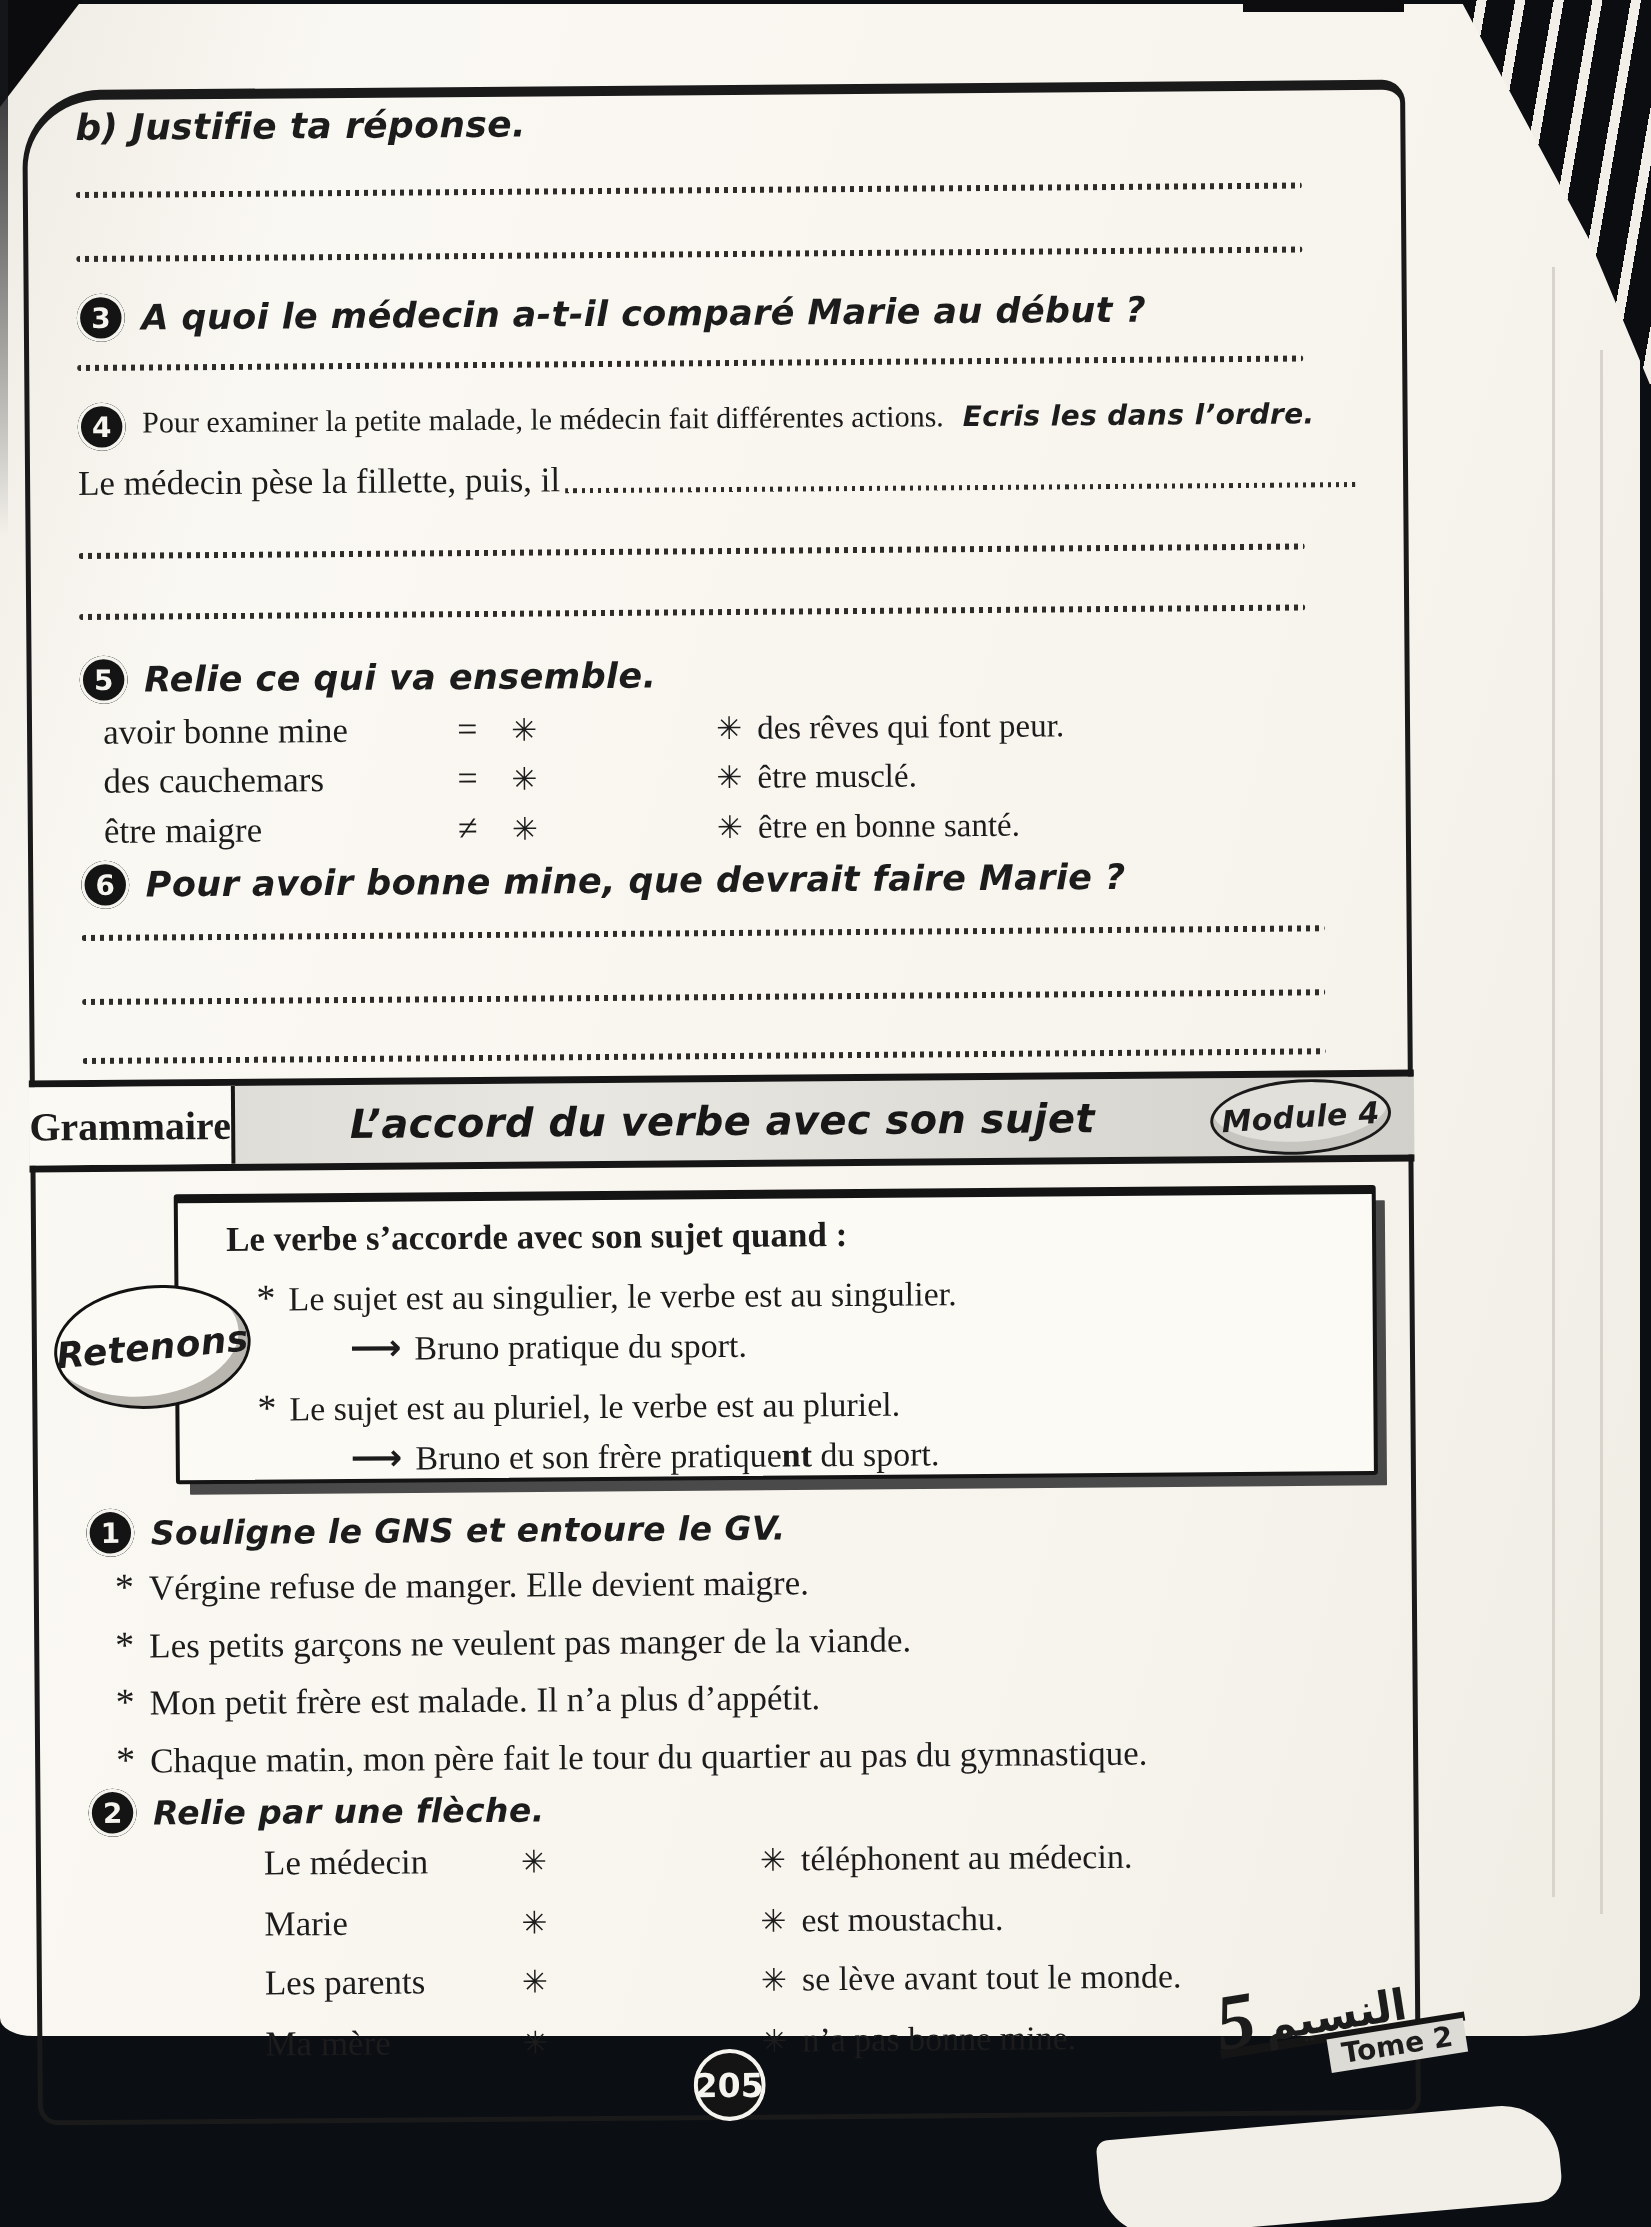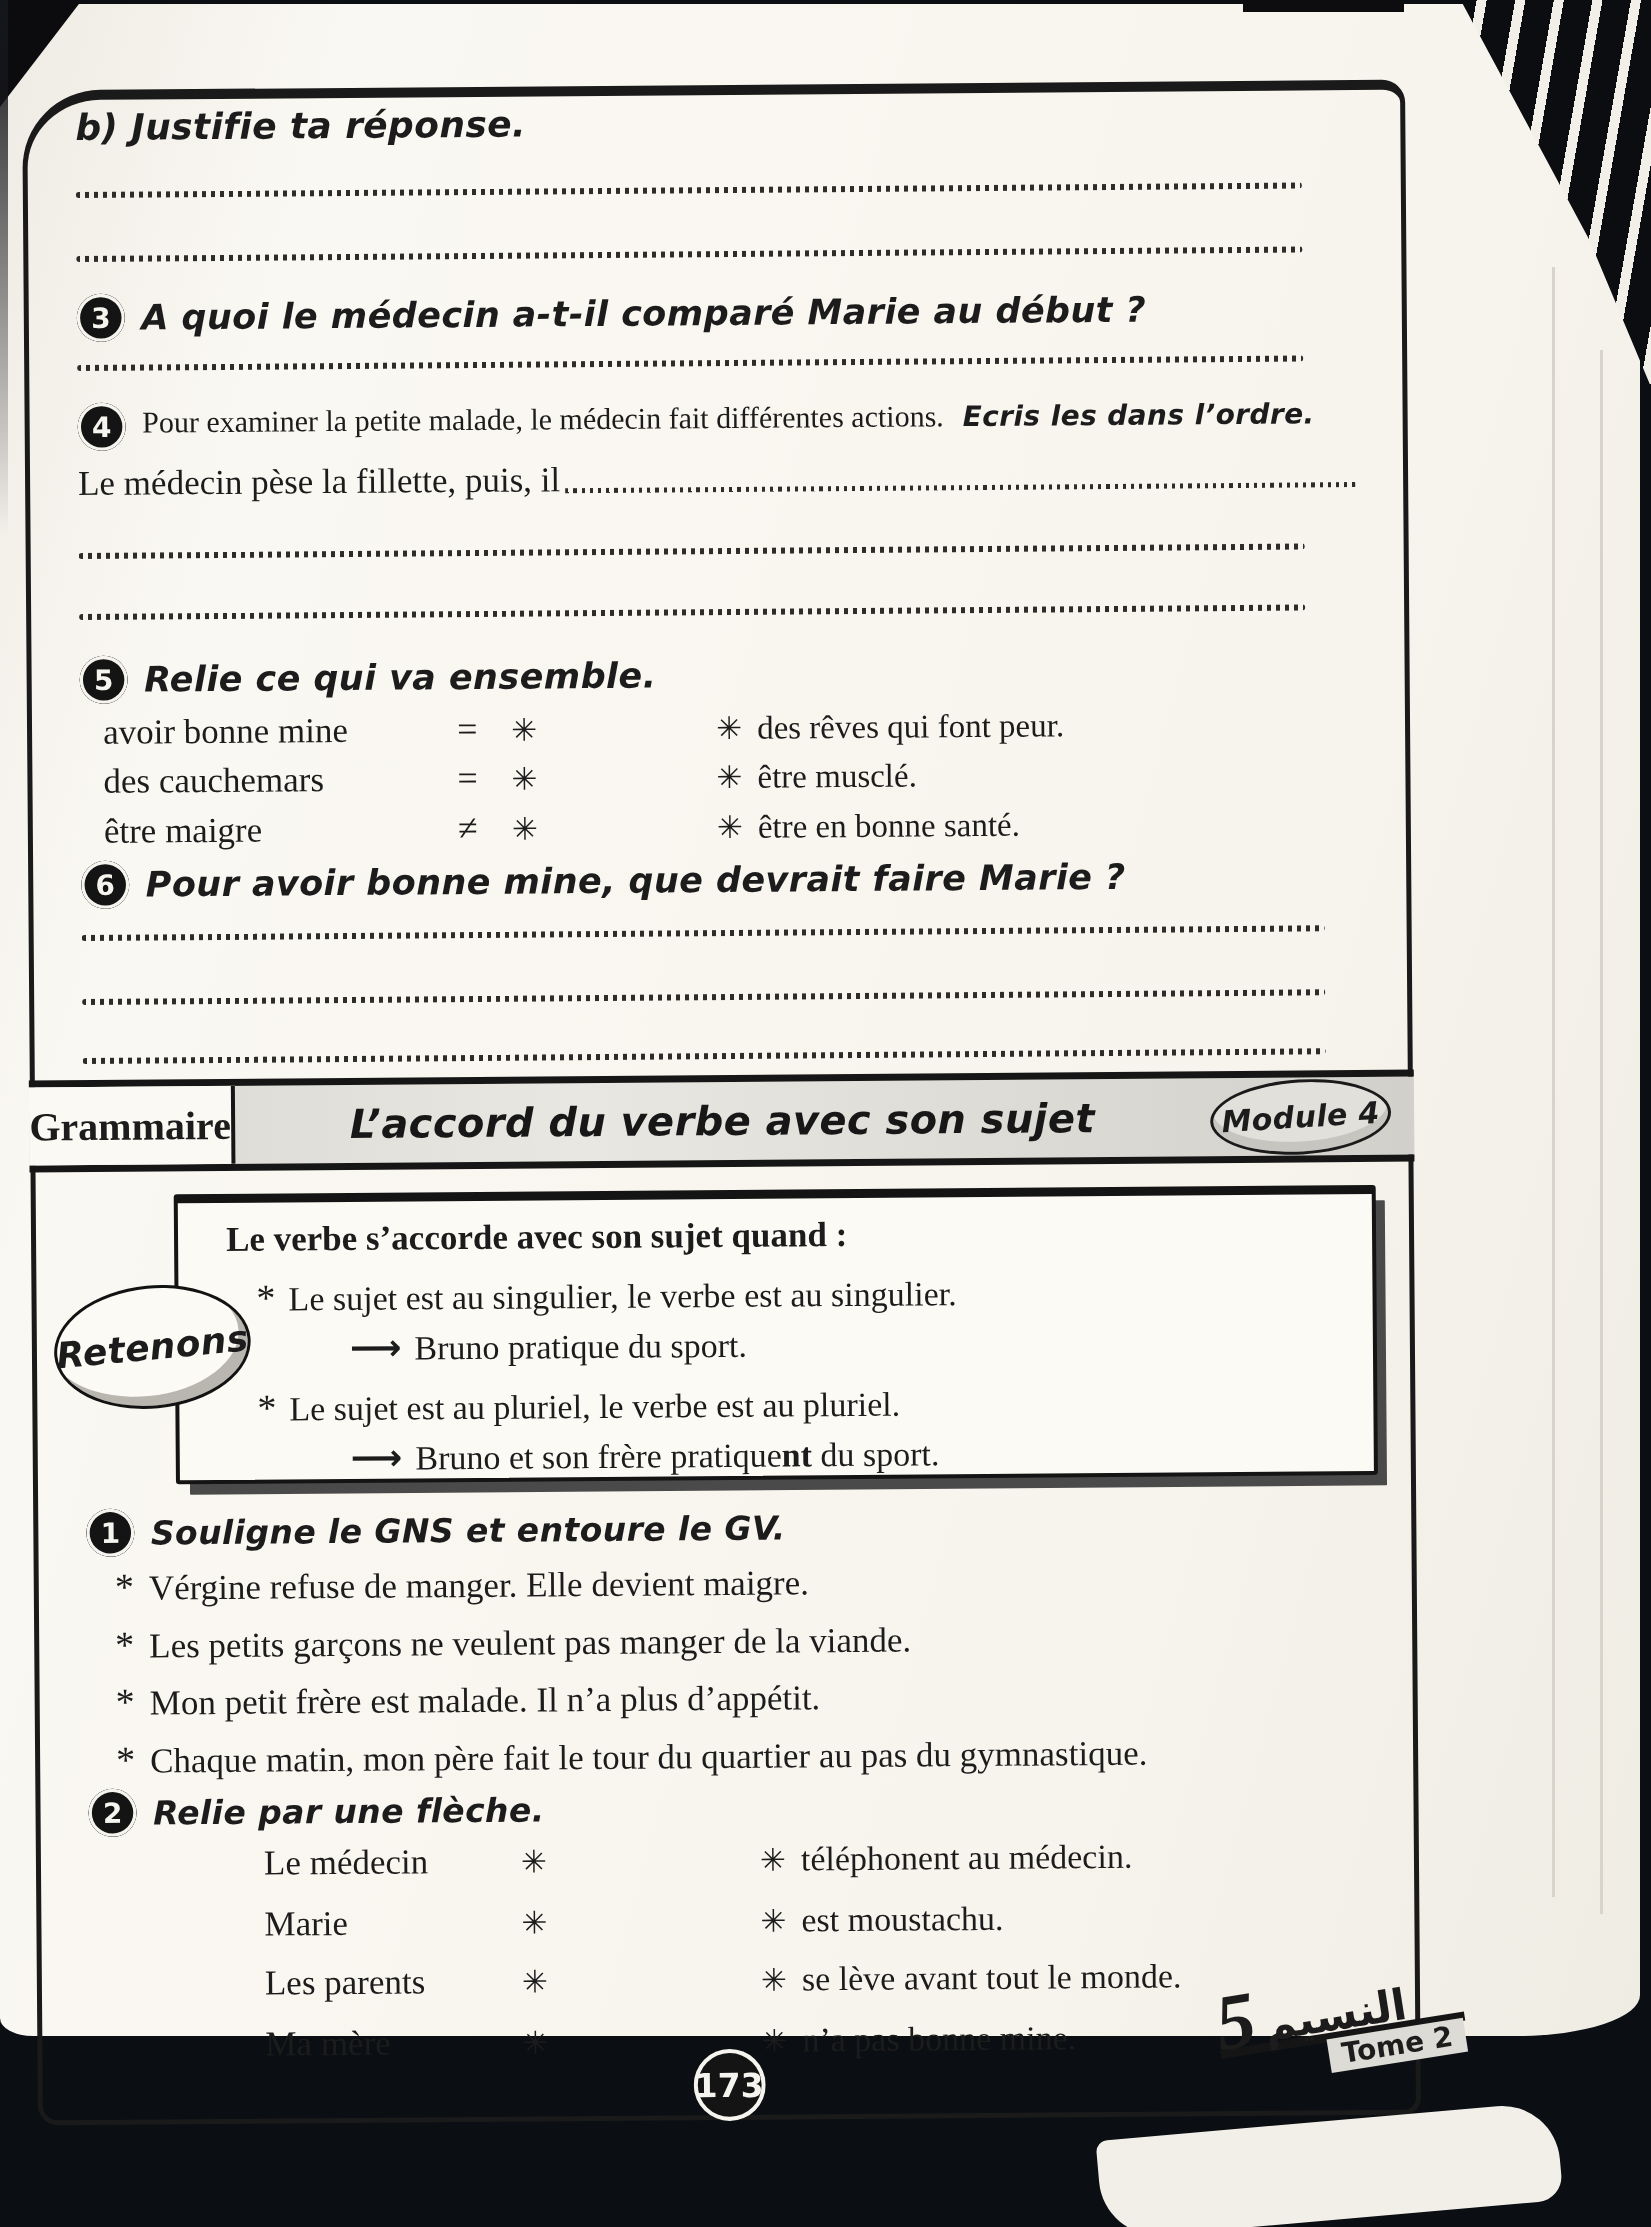--- a/index.html
+++ b/index.html
@@ -304,21 +304,21 @@
       <span class="m2-sp1"></span>
       <span class="m2-label">Ma mère</span>
       <span class="m2-star star">✳</span>
       <span class="m2-sp2"></span>
       <span class="m2-right">
         <span class="star">✳</span>
         <span>n’a pas bonne mine.</span>
       </span>
     </div>
 
-    <div class="pagebadge">173</div>
+    <div class="pagebadge">205</div>
   </div>
 
   <div class="logo">
     <div class="logo-top">
       <span class="logo-5 serif">5</span>
       <span class="logo-ar">النسيم</span>
     </div>
     <div class="logo-line"></div>
     <div class="logo-tome">Tome 2</div>
   </div>

